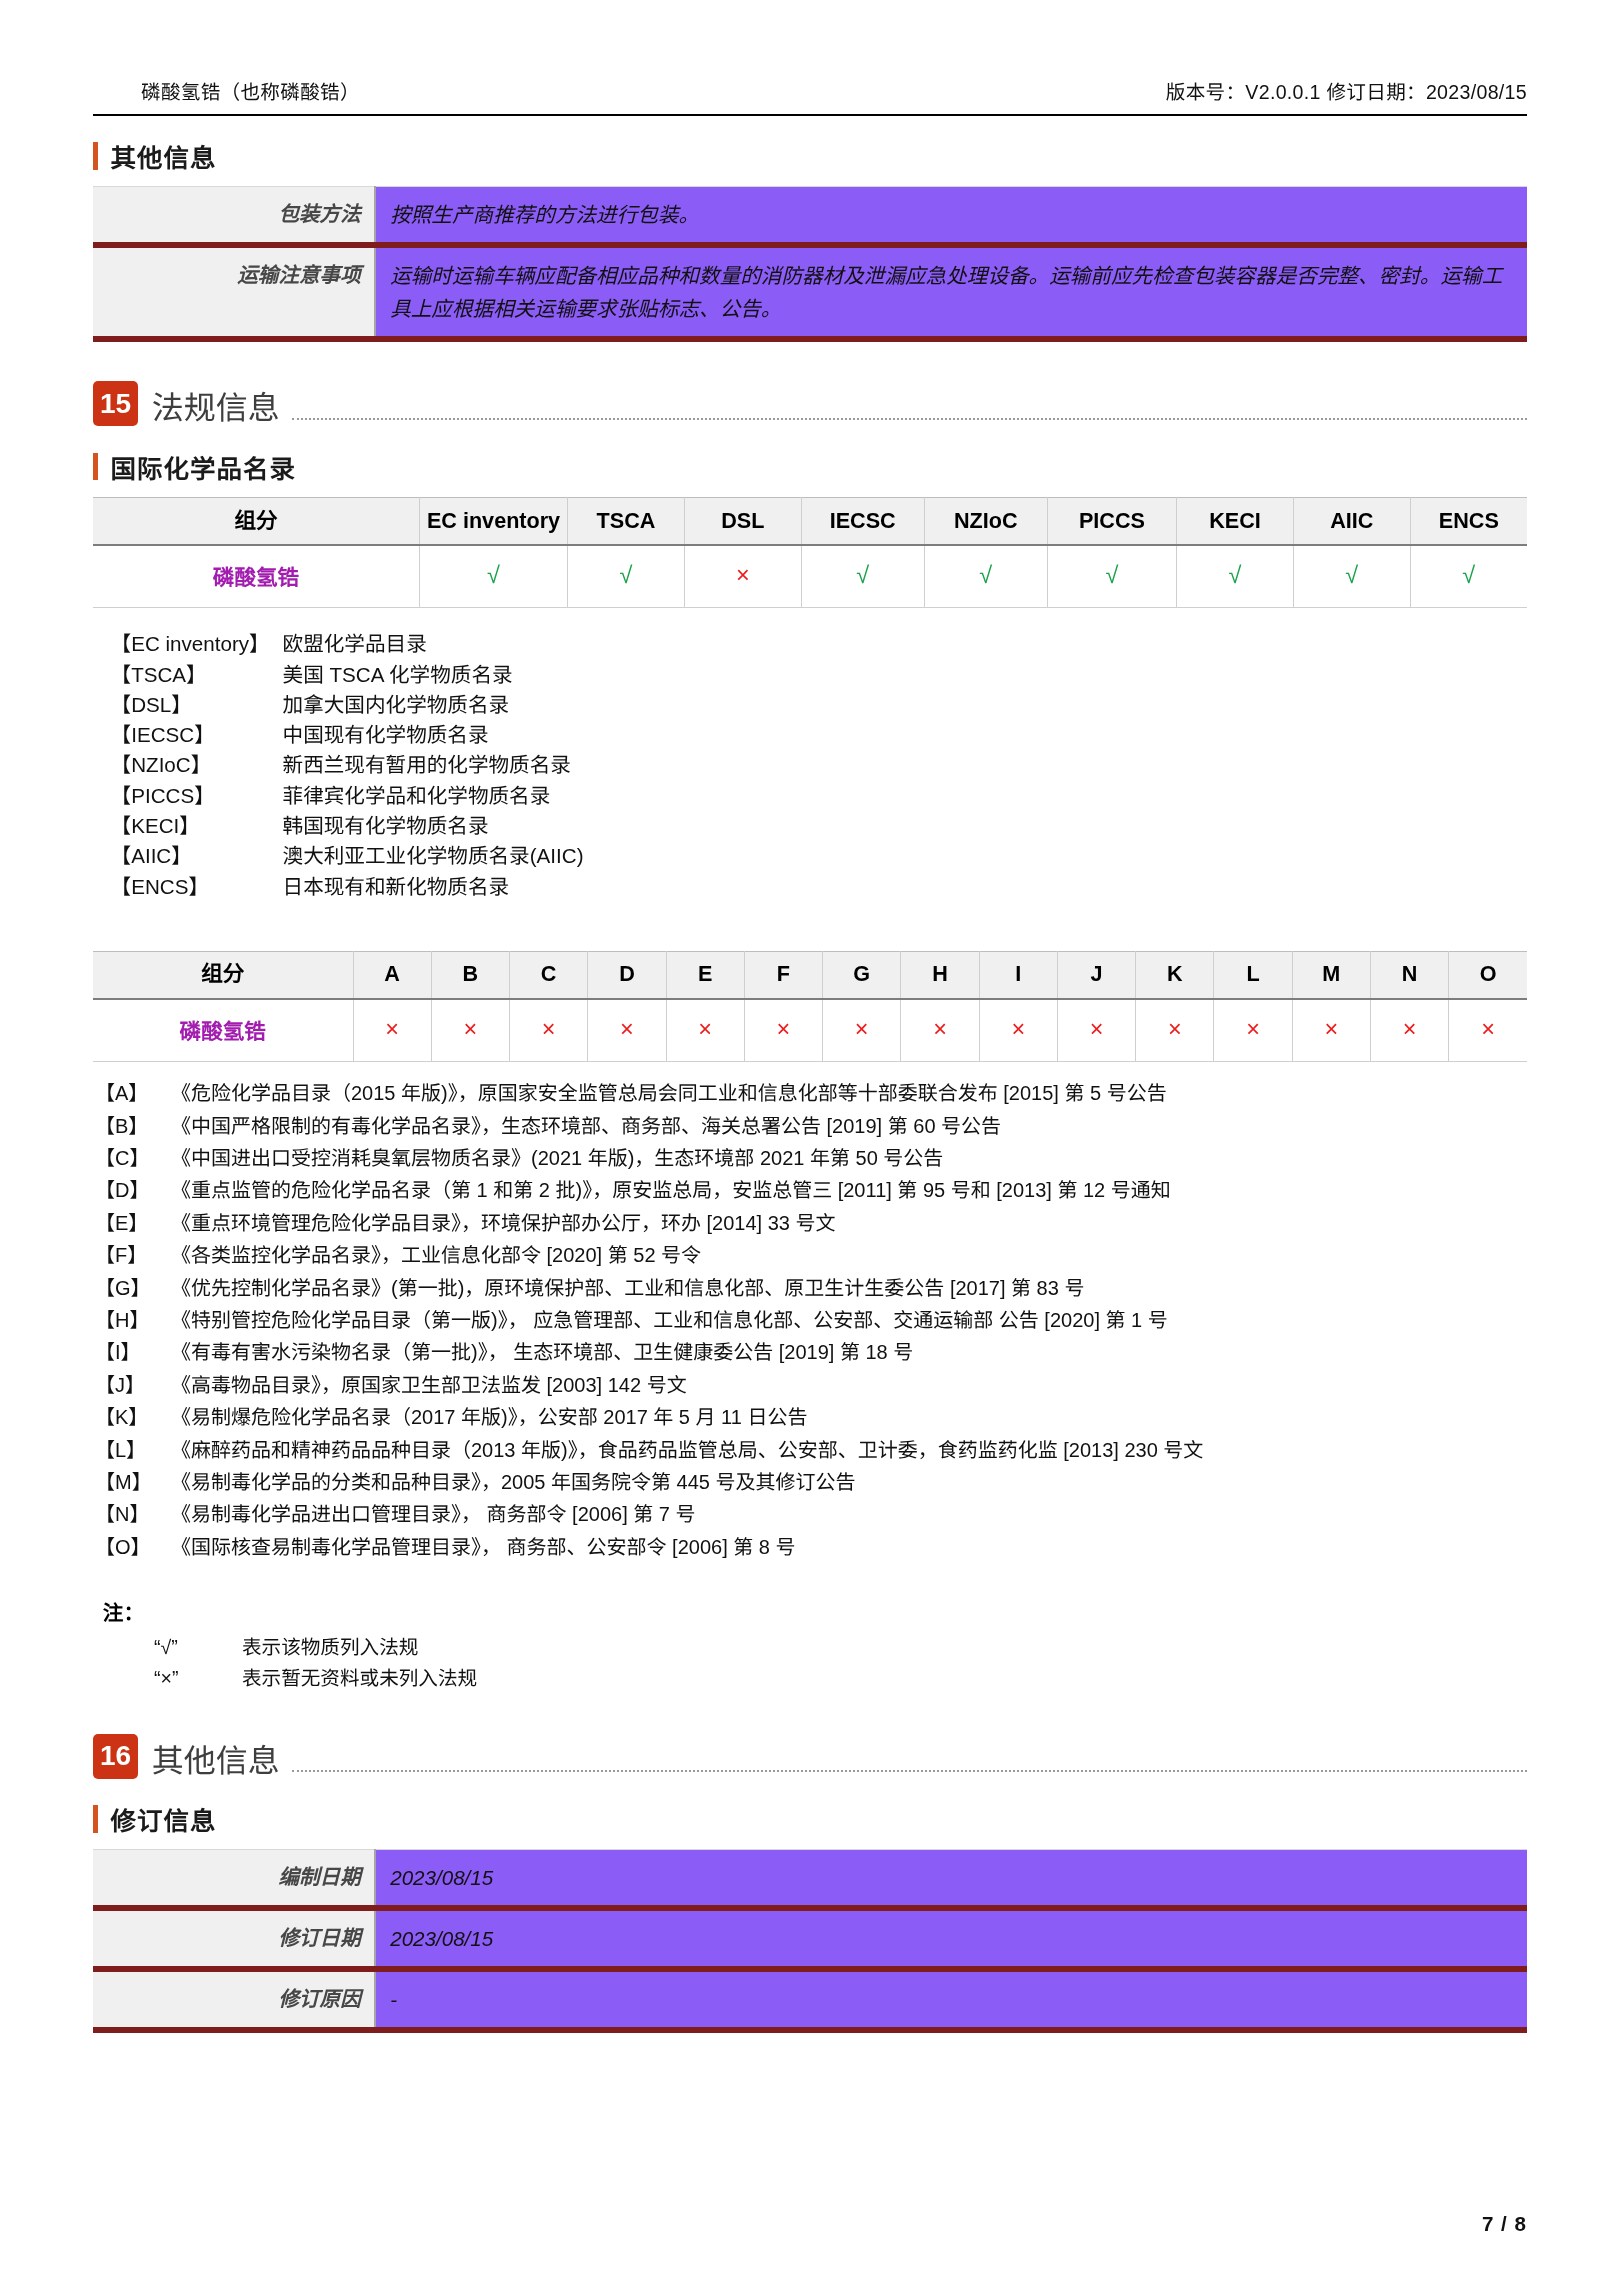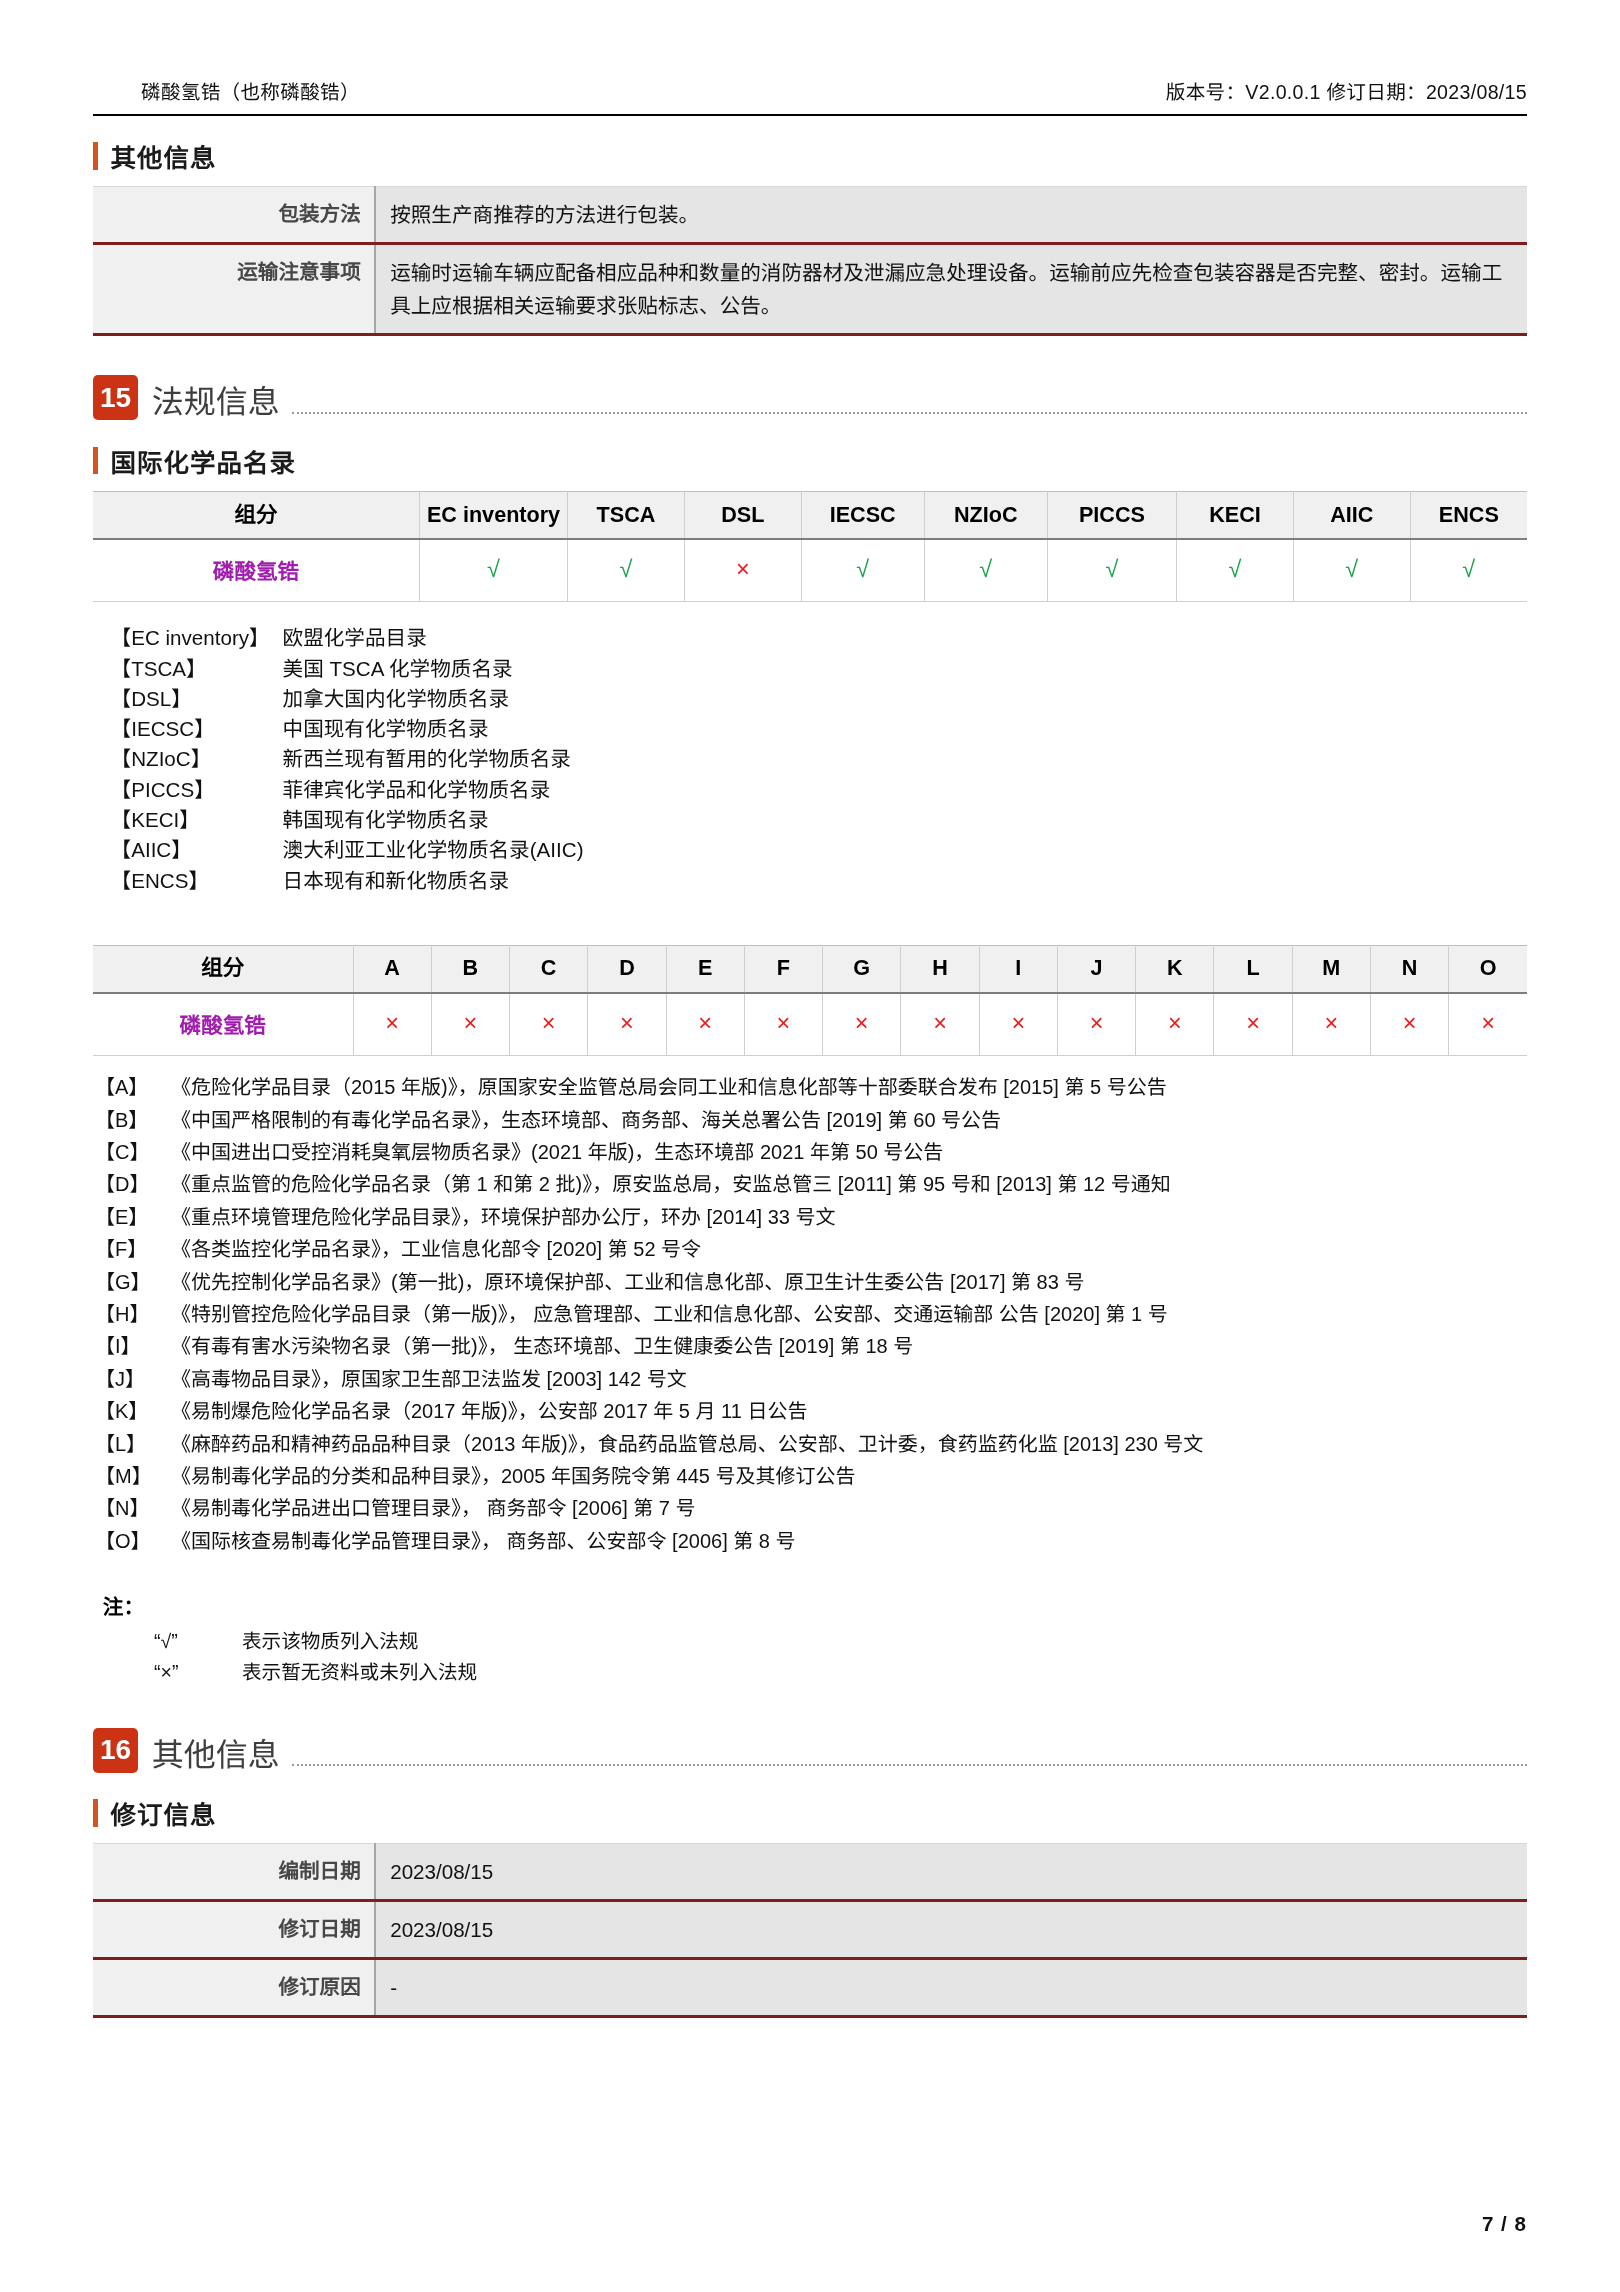--- a/index.html
+++ b/index.html
@@ -61,41 +61,41 @@
     color: #1b1b1b;
     letter-spacing: 1px;
   }
 
   
   table.kv {
     width: 100%;
     border-collapse: collapse;
     table-layout: fixed;
   }
-  table.kv tr { border-bottom: 3px solid #7f1d1d; }
+  table.kv tr { border-bottom: 6px solid #7f1d1d; font-style: italic; }
   table.kv tr:first-child { border-top: 1px solid #d8d8d8; }
   table.kv td.k {
     width: 260px;
     background: #f0f0f0;
     text-align: right;
     font-weight: bold;
     font-size: 20.6px;
     color: #474747;
     padding: 10.8px 13.7px 10.8px 7.8px;
     vertical-align: top;
     border-right: 2px solid #a6a6a6;
     line-height: 1.55;
   }
   table.kv td.v {
     padding: 10.8px 11.8px 10.8px 13.7px;
     font-size: 20.6px;
     color: #111;
     line-height: 1.62;
     vertical-align: top;
-    background: #e5e5e5;
+    background: #8b5cf6;
   }
 
   
   .section-head {
     display: flex;
     align-items: flex-end;
     margin-top: 39px;
     margin-bottom: 5.9px;
   }
   .section-head .num {

